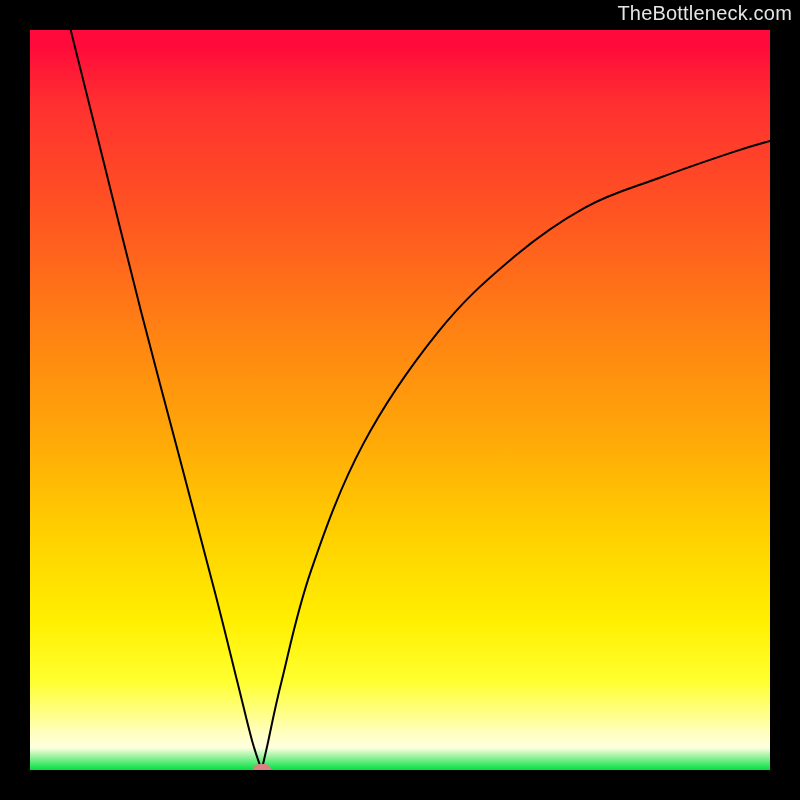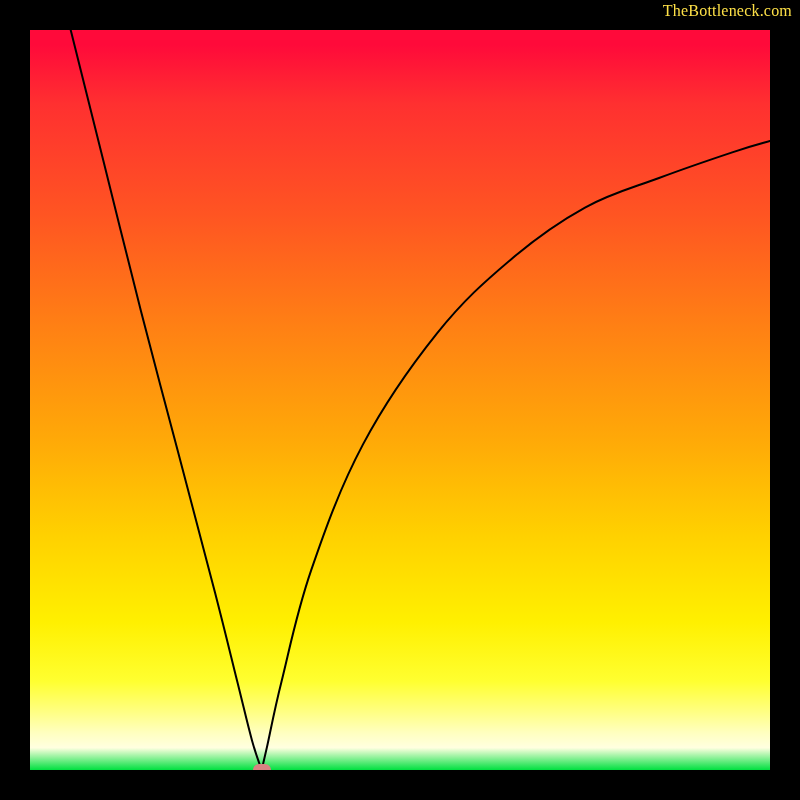--- a/index.html
+++ b/index.html
@@ -14,26 +14,25 @@
   .container {
     position: relative;
     width: 800px;
     height: 800px;
     background: #000;
   }
   .watermark {
     position: absolute;
     top: 2px;
     right: 8px;
-    color: #fde047;
-    font-size: 16px;
+    color: #e5e5e5;
+    font-size: 20px;
     font-weight: 500;
     letter-spacing: 0.2px;
     z-index: 10;
-    font-family: Liberation Serif, serif;
   }
   .plot-area {
     position: absolute;
     left: 30px;
     top: 30px;
     width: 740px;
     height: 740px;
     background: linear-gradient(
       to bottom,
       #ff0a3a 0%,

